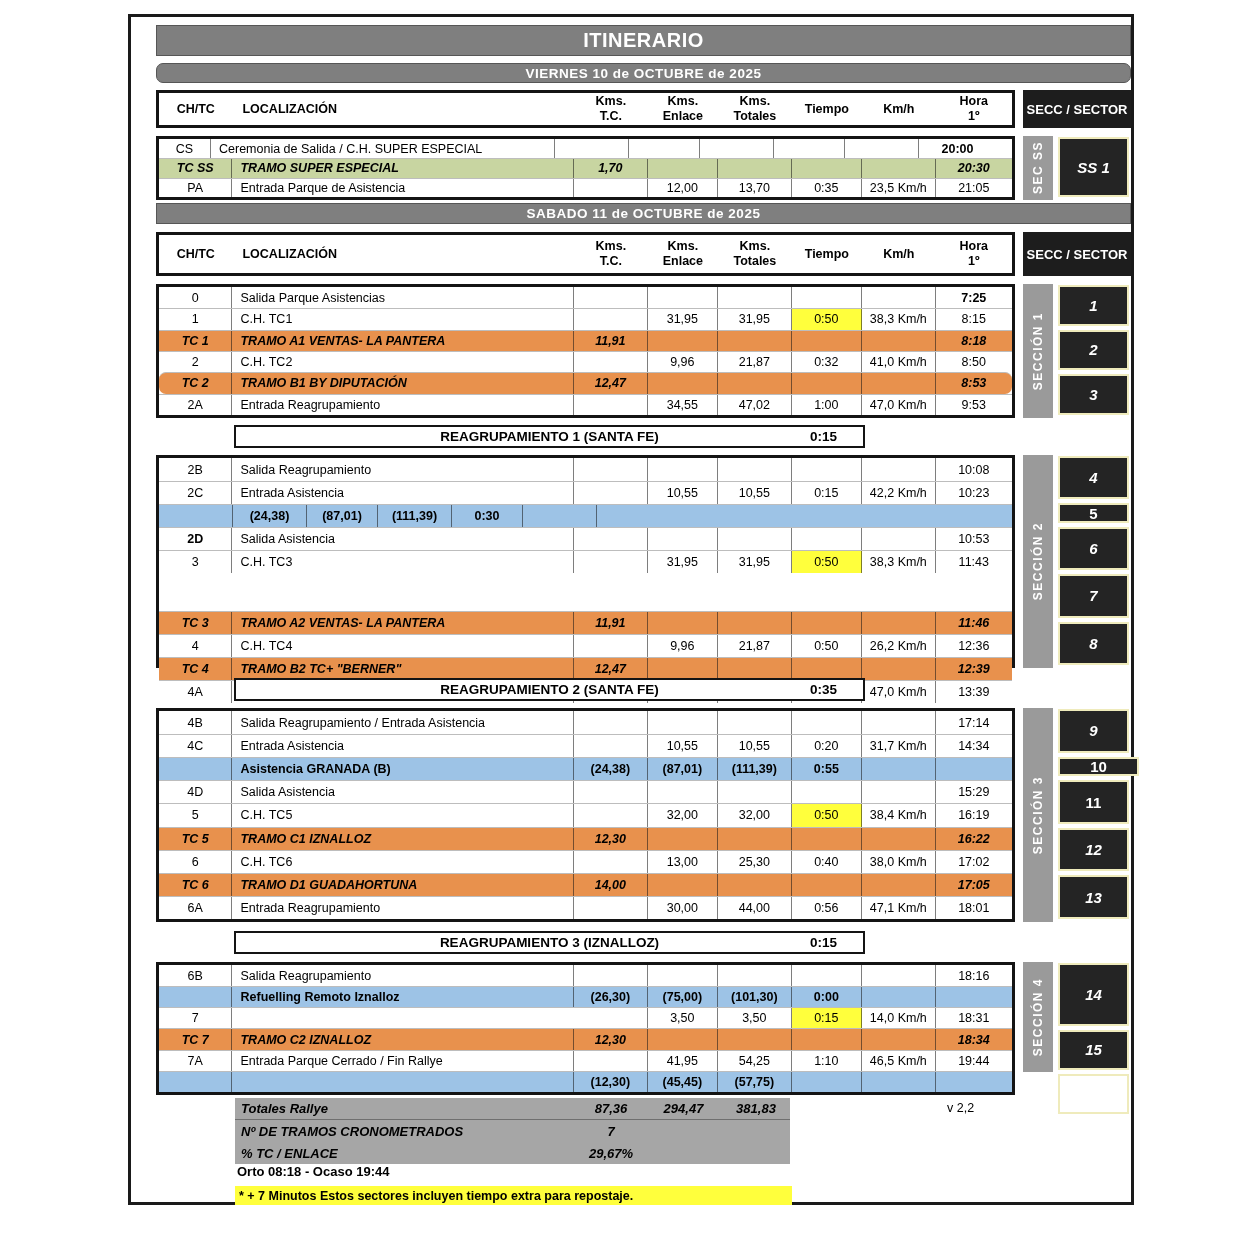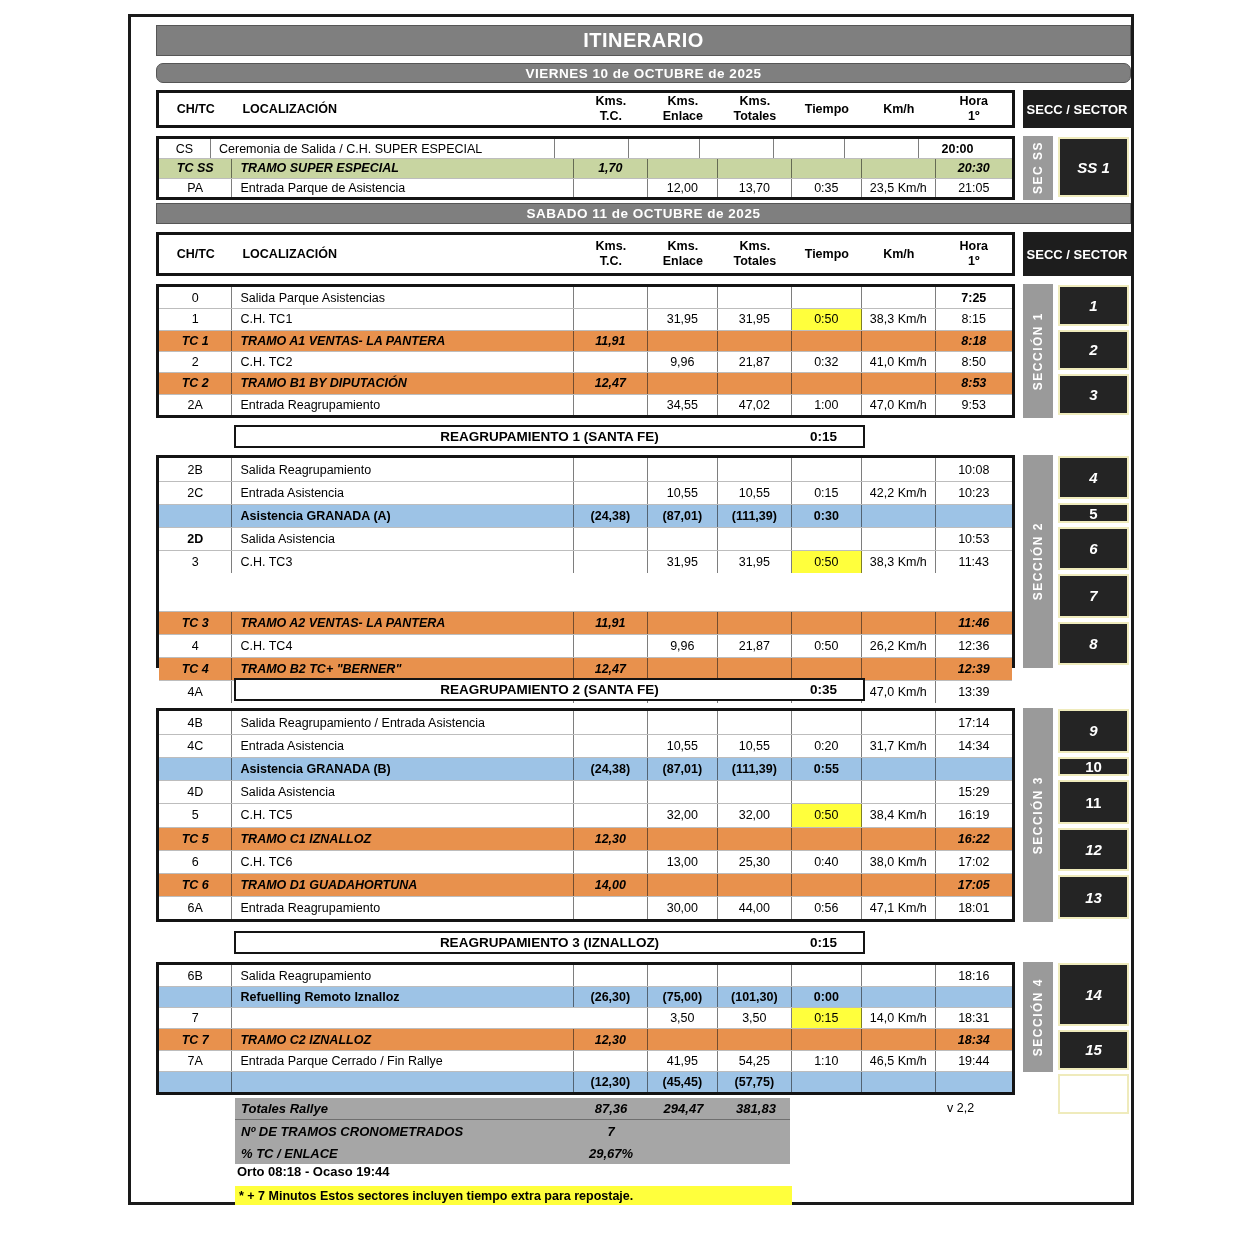--- a/index.html
+++ b/index.html
@@ -215,21 +215,21 @@
       <div class="trow r-normal" style="height: 21.3333px;">
         <div class="cell" style="width: 74px;">2</div>
         <div class="cell loc" style="width: 344px;">C.H. TC2</div>
         <div class="cell" style="width: 74px;"></div>
         <div class="cell" style="width: 71px;">9,96</div>
         <div class="cell" style="width: 74px;">21,87</div>
         <div class="cell" style="width: 71px;">0:32</div>
         <div class="cell" style="width: 74px;">41,0 Km/h</div>
         <div class="cell" style="width: 77px;">8:50</div>
       </div>
-      <div class="trow r-tc" style="height: 21.3333px;">
+      <div class="trow r-tc" style="height: 21.3333px; border-radius: 7px;">
         <div class="cell" style="width: 74px;">TC 2</div>
         <div class="cell loc" style="width: 344px;">TRAMO B1 BY DIPUTACIÓN</div>
         <div class="cell" style="width: 74px;">12,47</div>
         <div class="cell" style="width: 71px;"></div>
         <div class="cell" style="width: 74px;"></div>
         <div class="cell" style="width: 71px;"></div>
         <div class="cell" style="width: 74px;"></div>
         <div class="cell" style="width: 77px;">8:53</div>
       </div>
       <div class="trow r-normal" style="height: 21.3333px;">
@@ -265,21 +265,20 @@
         <div class="cell loc" style="width: 344px;">Entrada Asistencia</div>
         <div class="cell" style="width: 74px;"></div>
         <div class="cell" style="width: 71px;">10,55</div>
         <div class="cell" style="width: 74px;">10,55</div>
         <div class="cell" style="width: 71px;">0:15</div>
         <div class="cell" style="width: 74px;">42,2 Km/h</div>
         <div class="cell" style="width: 77px;">10:23</div>
       </div>
       <div class="trow r-service" style="height: 23px;">
         <div class="cell" style="width: 74px;"></div>
-        <div class="cell loc" style="width: 344px;">Asistencia  GRANADA (A)</div>
         <div class="cell" style="width: 74px;">(24,38)</div>
         <div class="cell" style="width: 71px;">(87,01)</div>
         <div class="cell" style="width: 74px;">(111,39)</div>
         <div class="cell" style="width: 71px;">0:30</div>
         <div class="cell" style="width: 74px;"></div>
         <div class="cell" style="width: 77px;"></div>
       </div>
       <div class="trow r-normal" style="height: 23px;">
         <div class="cell" style="width: 74px; font-weight: bold;">2D</div>
         <div class="cell loc" style="width: 344px;">Salida Asistencia</div>
@@ -438,21 +437,21 @@
         <div class="cell" style="width: 74px;">44,00</div>
         <div class="cell" style="width: 71px;">0:56</div>
         <div class="cell" style="width: 74px;">47,1 Km/h</div>
         <div class="cell" style="width: 77px;">18:01</div>
       </div>
     </div>
     <div class="abs sec-label" style="left: 1023px; top: 708px; width: 30px; height: 214px;">
       <span>SECCIÓN 3</span>
     </div>
     <div class="abs sec-box" style="left: 1058px; top: 709px; width: 71px; height: 43.5556px;">9</div>
-    <div class="abs sec-box upright" style="left: 1058px; top: 756.556px; width: 71px; height: 19.7778px;">10</div>
+    <div class="abs sec-box upright" style="left: 1058px; top: 756.556px; width: 81px; height: 19.7778px;">10</div>
     <div class="abs sec-box upright" style="left: 1058px; top: 780.333px; width: 71px; height: 43.5556px;">11</div>
     <div class="abs sec-box" style="left: 1058px; top: 827.889px; width: 71px; height: 43.5556px;">12</div>
     <div class="abs sec-box" style="left: 1058px; top: 875.444px; width: 71px; height: 43.5556px;">13</div>
     <div class="abs tbl" style="left: 156px; top: 962px; width: 859px; height: 133px;">
       <div class="trow r-normal" style="height: 21.1667px;">
         <div class="cell" style="width: 74px;">6B</div>
         <div class="cell loc" style="width: 344px;">Salida Reagrupamiento</div>
         <div class="cell" style="width: 74px;"></div>
         <div class="cell" style="width: 71px;"></div>
         <div class="cell" style="width: 74px;"></div>

